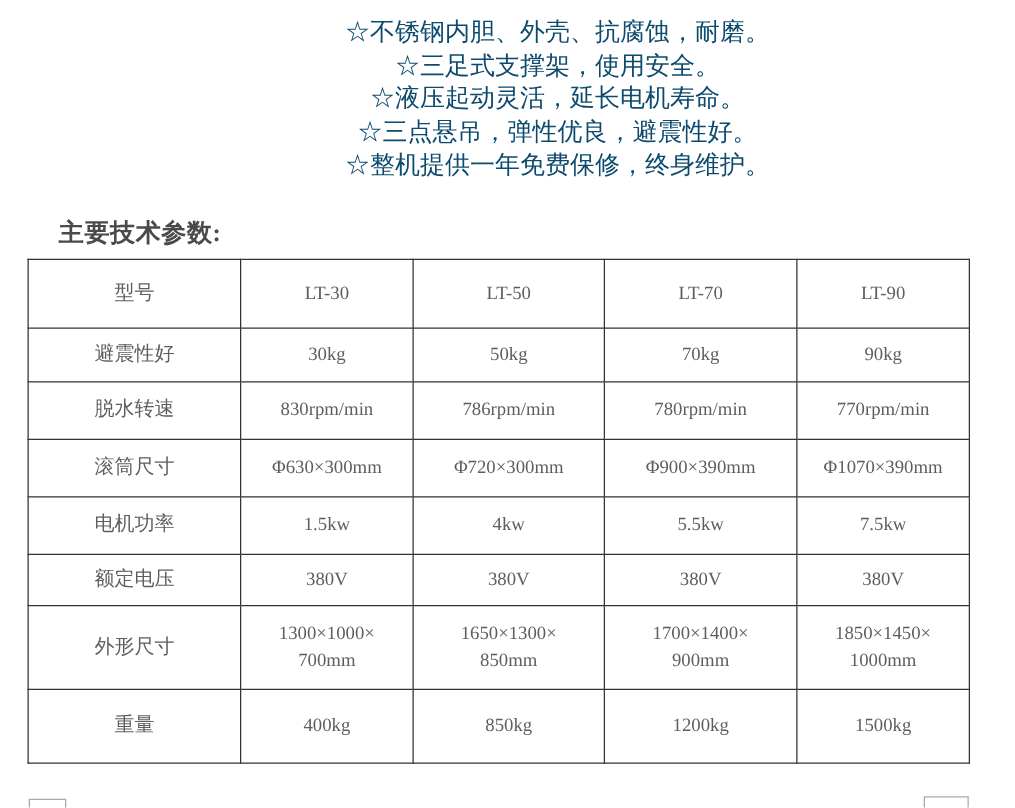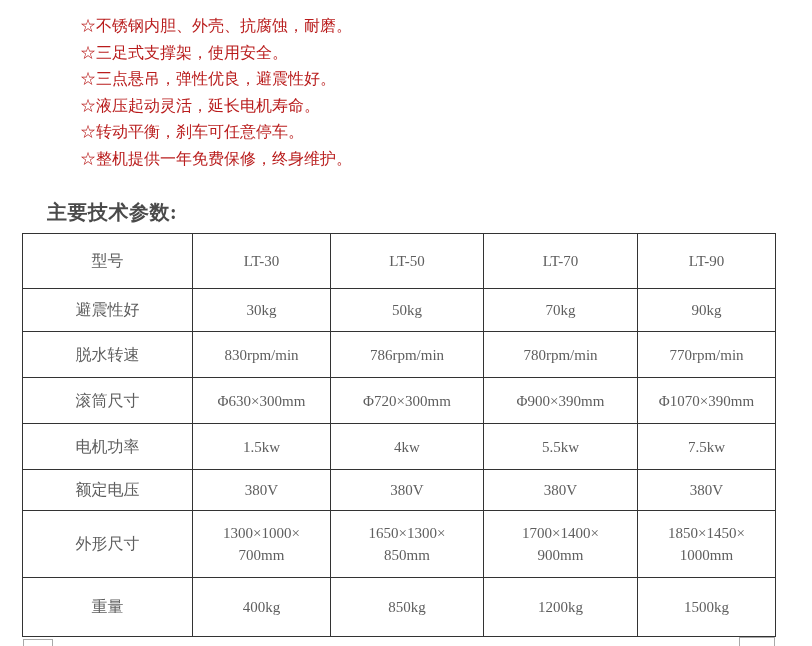--- a/index.html
+++ b/index.html
@@ -6,23 +6,24 @@
   html, body {
     margin: 0; padding: 0;
     width: 812px; height: 646px;
     background: #ffffff;
     font-family: "Liberation Serif", "DejaVu Serif", serif;
     overflow: hidden;
     position: relative;
   }
   .features {
     margin: 13px 0 0 40px;
-    font-size: 16px;
+    font-size: 20px;
     line-height: 26.5px;
-    color: #b91c1c;
+    color: #0c4a6e;
+    text-align: center;
   }
   .features li { list-style: none; }
   .section-heading {
     margin: 27px 0 0 47px;
     font-size: 20px;
     font-weight: bold;
     color: #4a4a4a;
     letter-spacing: 0.5px;
   }
   table.spec-table {
@@ -59,23 +60,22 @@
   }
   .partial-box.left  { left: 23px;  top: 639px; width: 30px; }
   .partial-box.right { left: 739px; top: 637px; width: 36px; }
 </style>
 </head>
 <body>
 
 <ul class="features">
   <li>☆不锈钢内胆、外壳、抗腐蚀，耐磨。</li>
   <li>☆三足式支撑架，使用安全。</li>
+  <li>☆液压起动灵活，延长电机寿命。</li>
   <li>☆三点悬吊，弹性优良，避震性好。</li>
-  <li>☆液压起动灵活，延长电机寿命。</li>
-  <li>☆转动平衡，刹车可任意停车。</li>
   <li>☆整机提供一年免费保修，终身维护。</li>
 </ul>
 
 <div class="section-heading">主要技术参数:</div>
 
 <table class="spec-table">
   <colgroup>
     <col style="width:170px">
     <col style="width:138px">
     <col style="width:153px">

